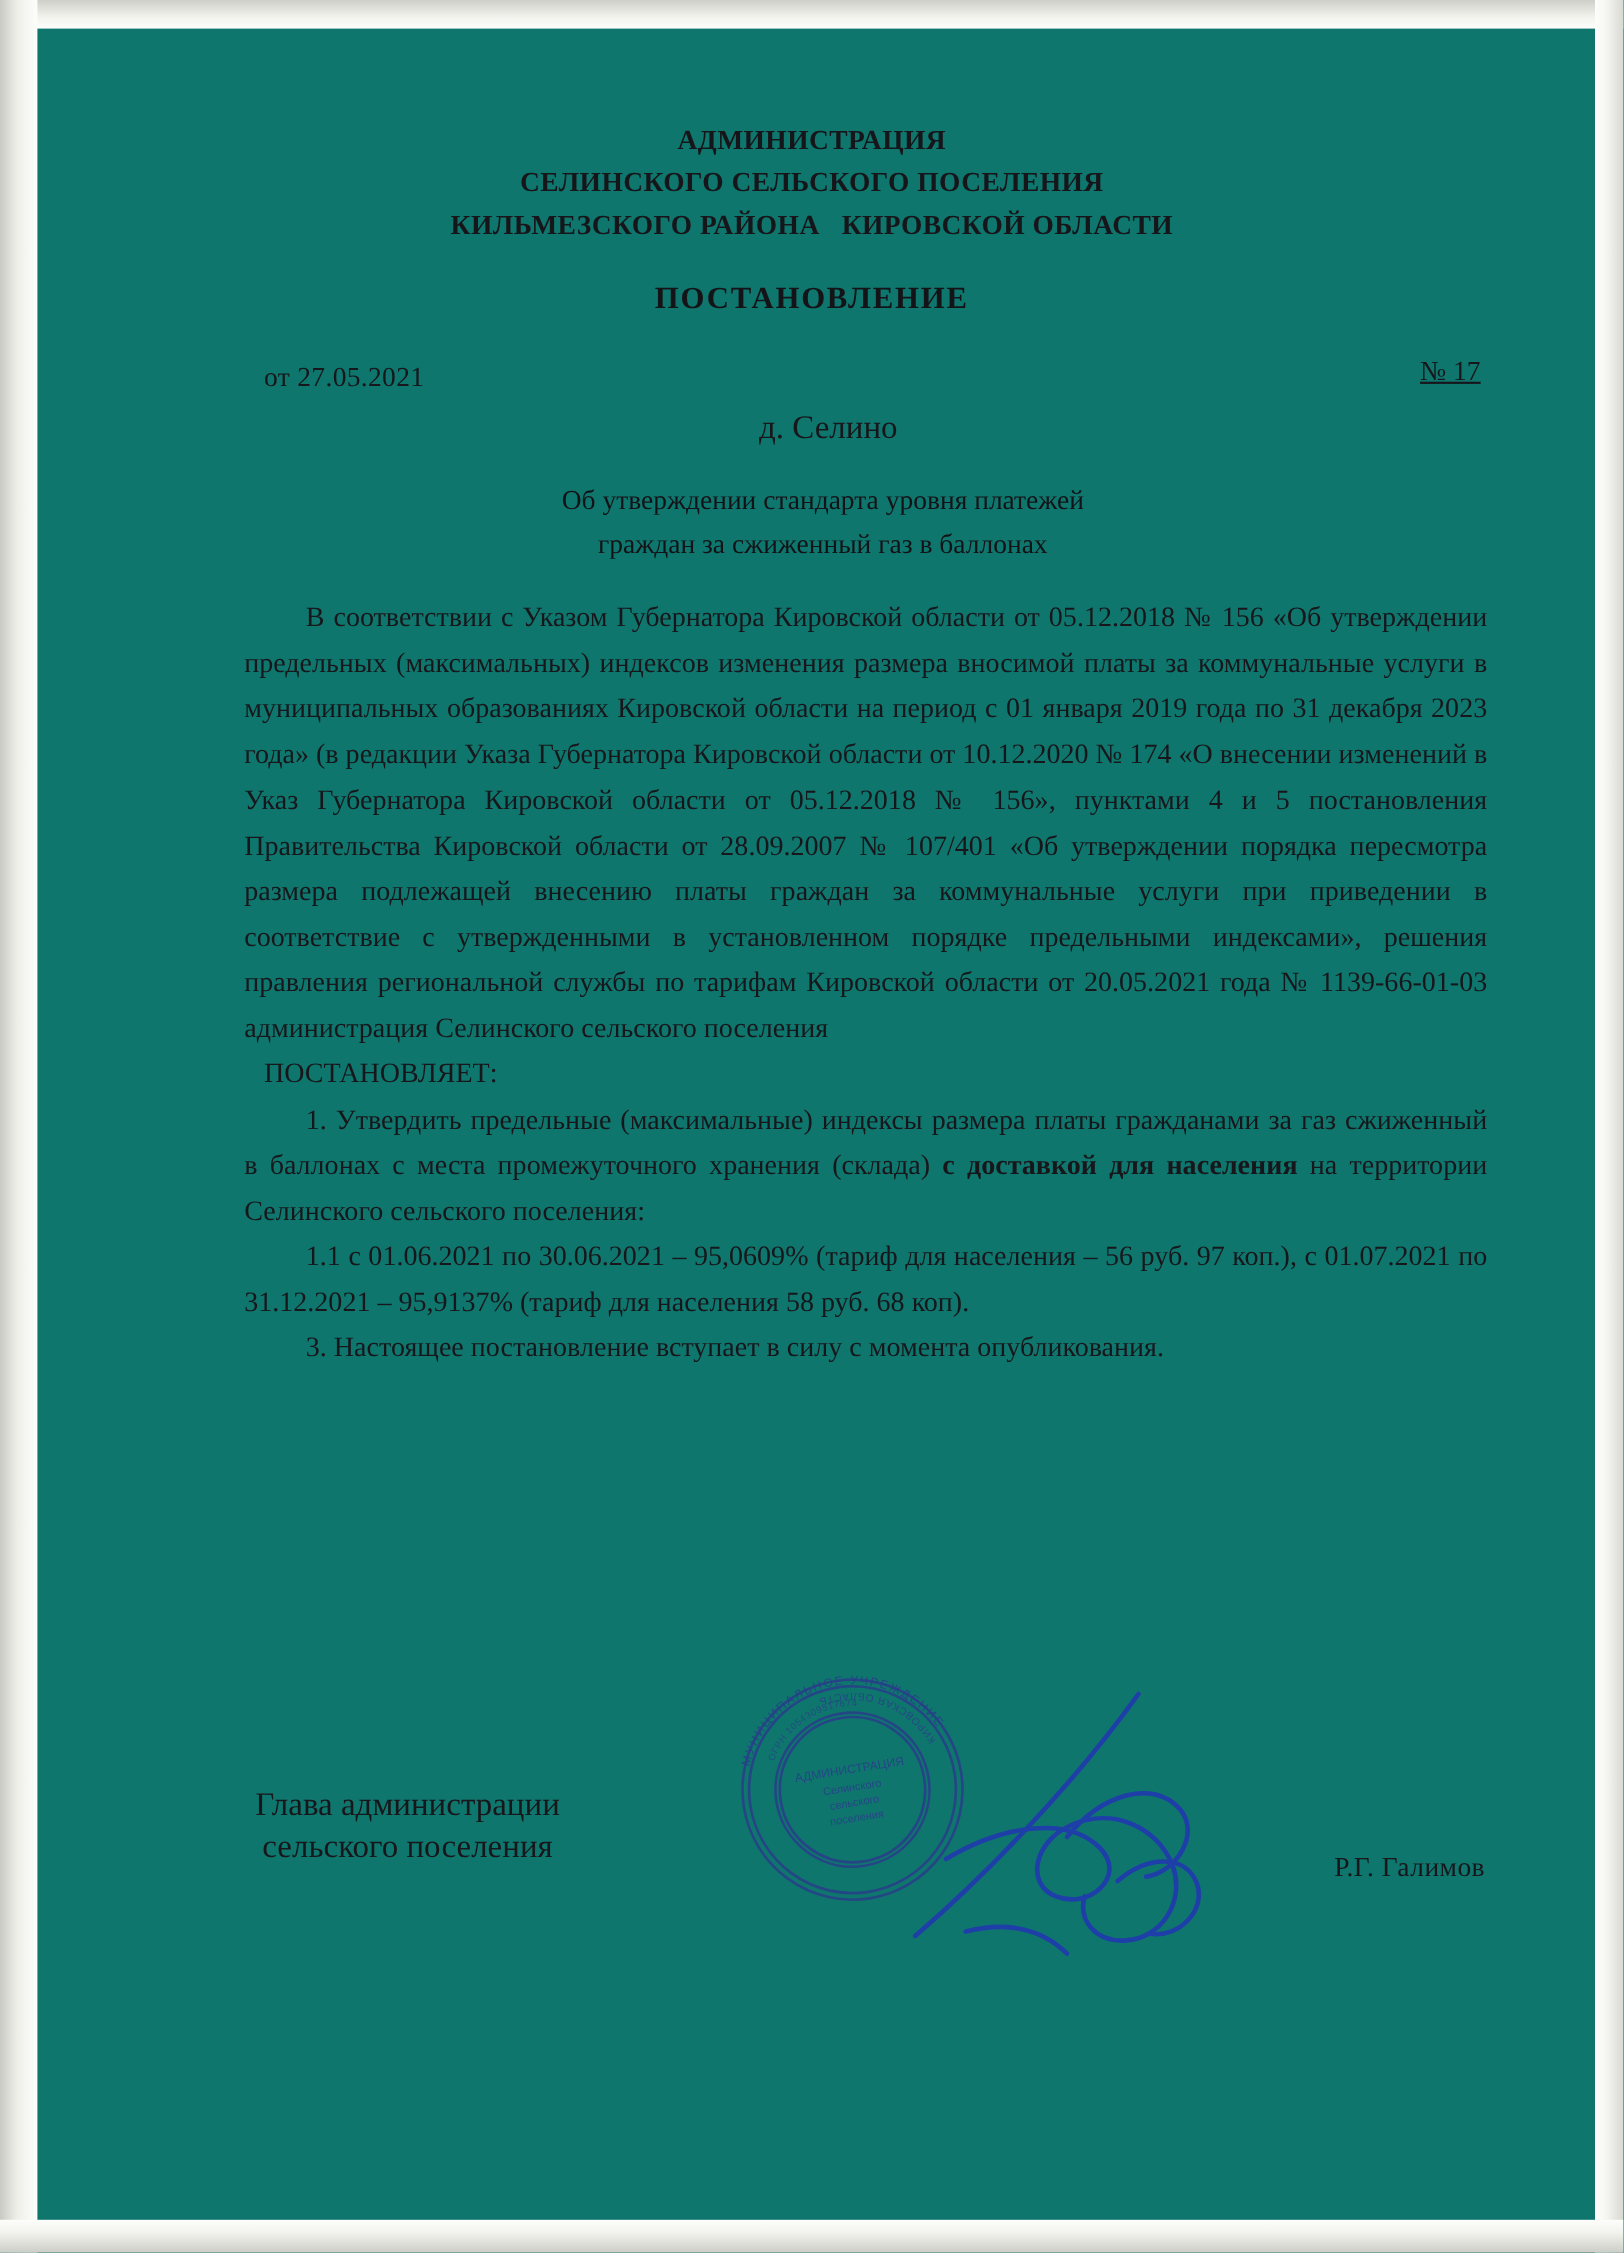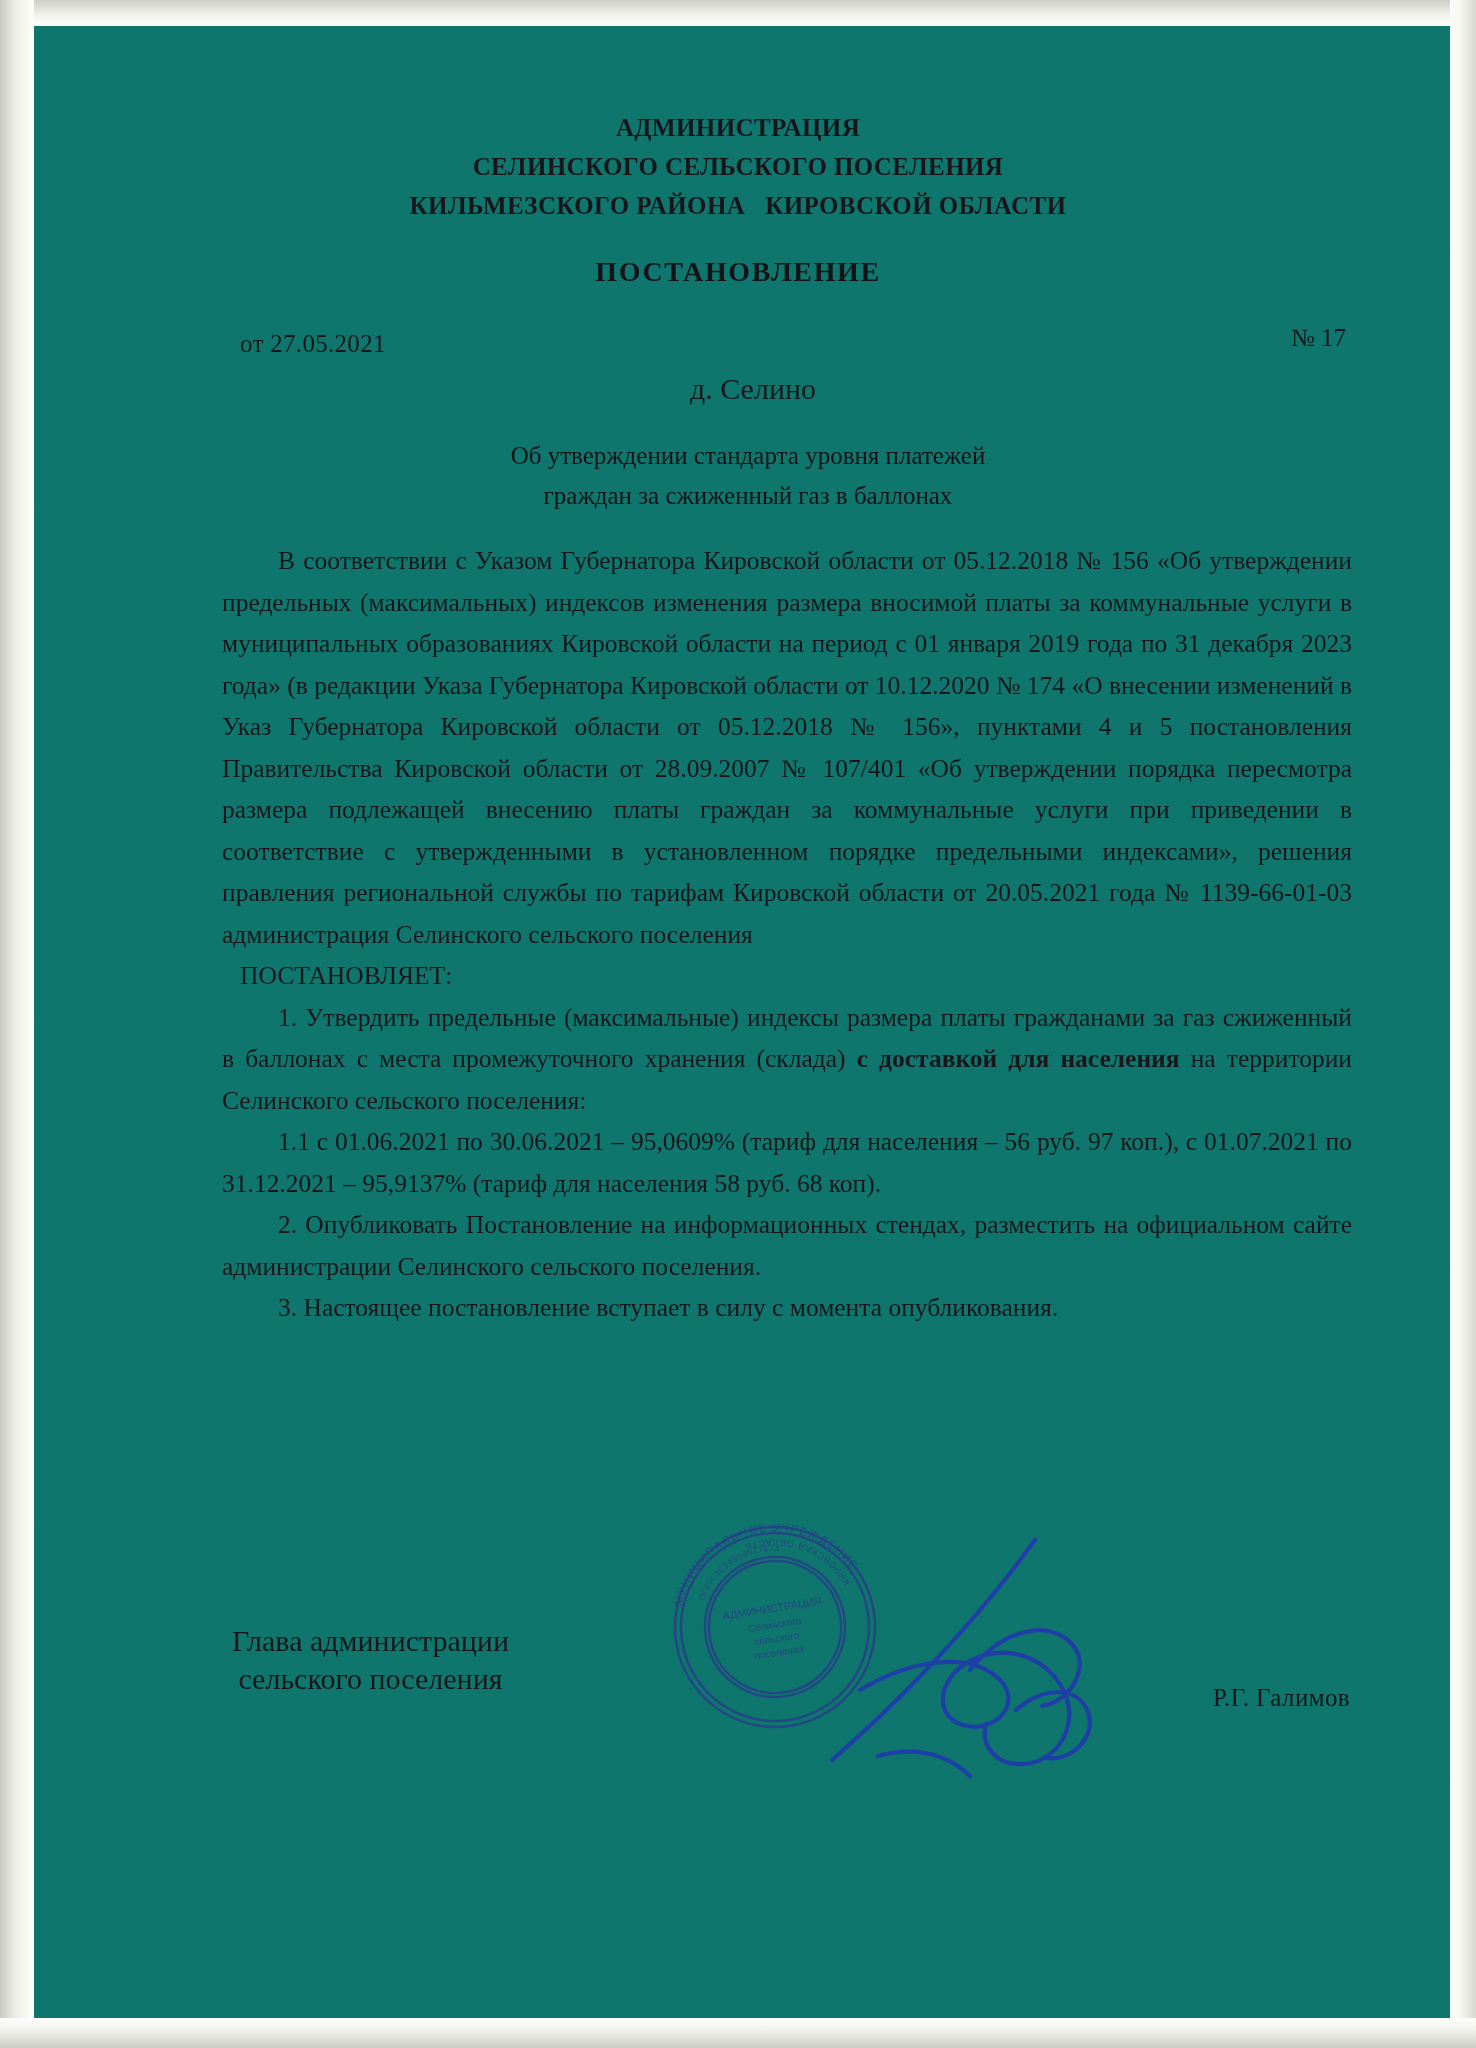--- a/index.html
+++ b/index.html
@@ -84,20 +84,21 @@
     font-size: 25px;
     color: #17171b;
     letter-spacing: 0.3px;
   }
   .number-row {
     position: absolute;
     right: 130px;
     top: 324px;
     font-size: 25px;
     color: #17171b;
+    text-decoration: underline;
   }
   .place-row {
     position: absolute;
     left: 0;
     top: 372px;
     width: 100%;
     text-align: center;
     font-size: 30px;
     color: #17171b;
     padding-left: 30px;
@@ -200,21 +201,20 @@
     <div class="title-block">
       <span class="title-line">Об утверждении стандарта уровня платежей</span>
       <span class="title-line">граждан за сжиженный газ в баллонах</span>
     </div>
 
     <div class="body-block">
       <p class="para indent">В соответствии с Указом Губернатора Кировской области от 05.12.2018 № 156 «Об утверждении предельных (максимальных) индексов изменения размера вносимой платы за коммунальные услуги в муниципальных образованиях Кировской области  на период с 01 января 2019 года по 31 декабря 2023 года» (в редакции Указа Губернатора Кировской области от 10.12.2020 № 174 «О внесении изменений в Указ Губернатора Кировской области от 05.12.2018 № 156»,  пунктами 4 и 5  постановления Правительства Кировской области от 28.09.2007 № 107/401 «Об утверждении порядка пересмотра размера  подлежащей внесению платы граждан за коммунальные услуги при приведении в соответствие с утвержденными в установленном порядке предельными индексами», решения правления региональной службы по тарифам Кировской области от 20.05.2021 года № 1139-66-01-03 администрация Селинского сельского поселения</p>
       <p class="para noindent" style="text-indent:18px;">ПОСТАНОВЛЯЕТ:</p>
       <p class="para indent"><span>1. Утвердить предельные (максимальные) индексы размера платы гражданами за газ сжиженный в баллонах с места промежуточного хранения (склада) </span><span class="b">с доставкой для населения</span><span> на территории Селинского сельского поселения:</span></p>
       <p class="para indent">1.1 с 01.06.2021 по 30.06.2021 – 95,0609% (тариф для населения – 56 руб. 97 коп.), с 01.07.2021 по 31.12.2021 – 95,9137%  (тариф для населения 58 руб. 68 коп).</p>
-      <p class="para indent">2. Опубликовать Постановление на информационных стендах, разместить на официальном сайте администрации Селинского сельского поселения.</p>
       <p class="para indent" style="text-align:left;">3. Настоящее постановление вступает в силу с момента опубликования.</p>
     </div>
 
     <div class="sign-block">
       <div>Глава администрации</div>
       <div>сельского поселения</div>
     </div>
 
     <div class="sign-name">Р.Г. Галимов</div>
 

